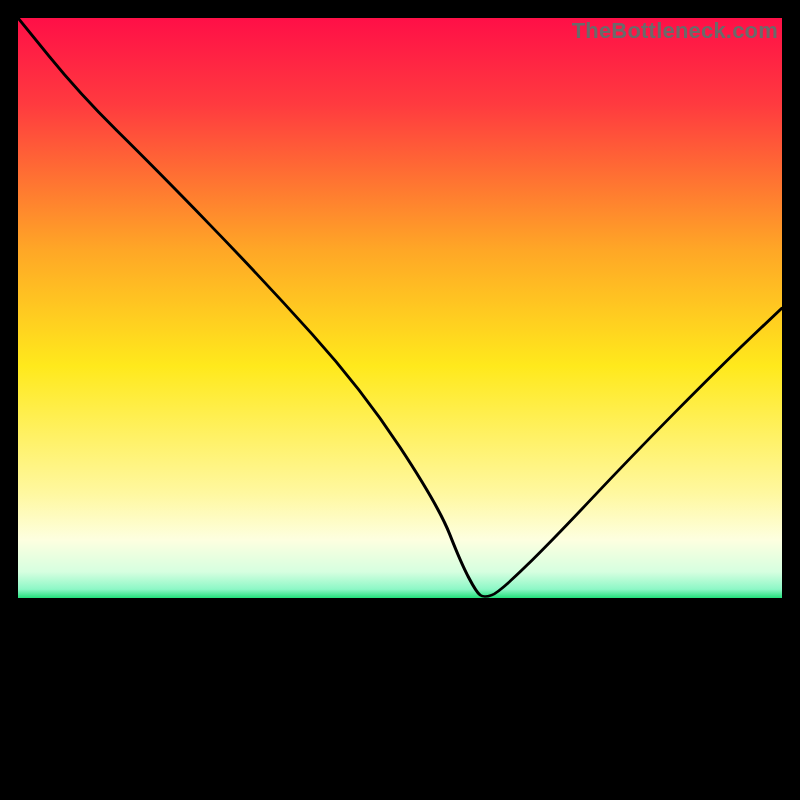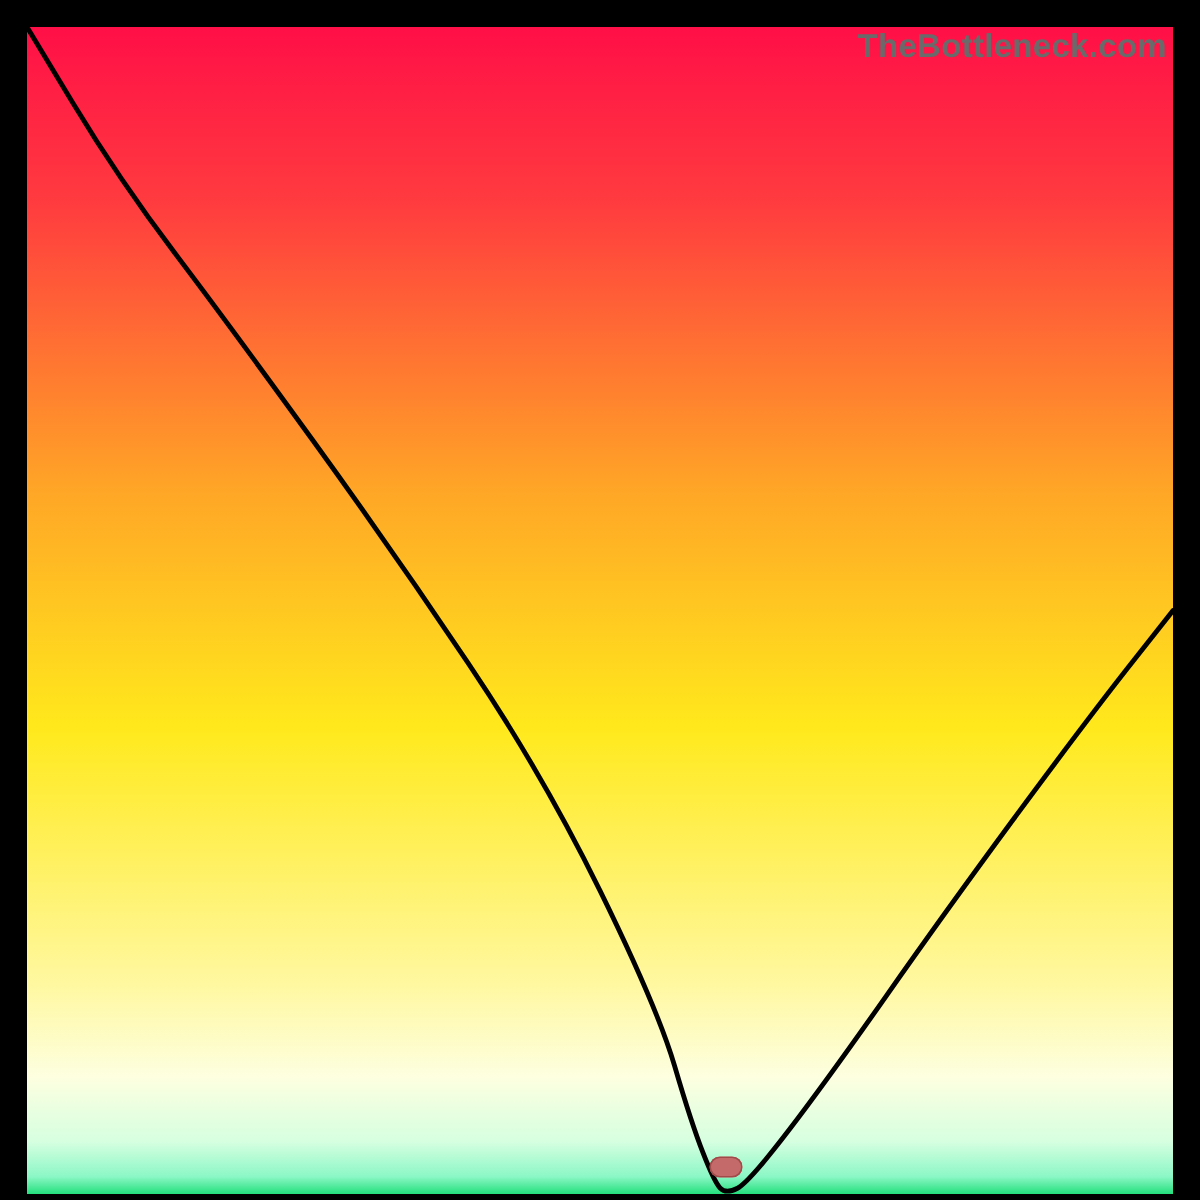--- a/index.html
+++ b/index.html
@@ -16,21 +16,21 @@
     left: 0;
     width: 800px;
     height: 800px;
     background: #000;
   }
   .plot {
     position: absolute;
     left: 18px;
     top: 18px;
     width: 764px;
-    height: 778px;
+    height: 580px;
     overflow: hidden;
   }
   .gradient {
     position: absolute;
     left: 0;
     top: 0;
     width: 100%;
     height: 100%;
   }
   .watermark {

